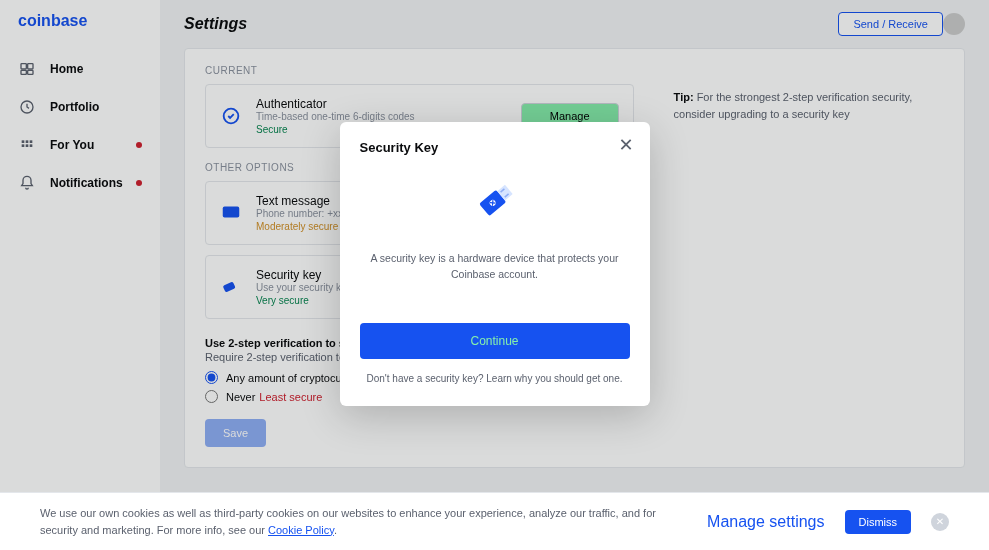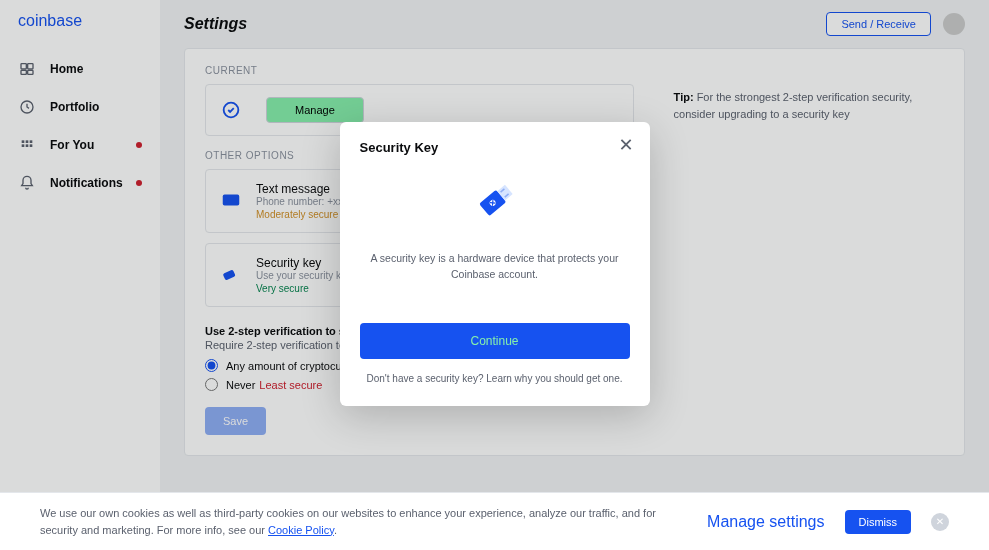--- a/index.html
+++ b/index.html
@@ -1,27 +1,27 @@
 <!DOCTYPE html>
 <html><head>
 <meta charset="utf-8">
 <style>
 * { box-sizing: border-box; margin: 0; padding: 0; }
 body { font-family: -apple-system, BlinkMacSystemFont, "Segoe UI", Helvetica, Arial, sans-serif; background: #fff; color: #0a0b0d; width: 989px; height: 550px; overflow: hidden; position: relative; }
 .app { display: flex; height: 100%; }
 .sidebar { width: 160px; background: #fff; padding: 12px 0; flex-shrink: 0; }
-.logo { padding: 0 18px 20px; font-size: 16px; font-weight: 400; color: #1652f0; }
+.logo { padding: 0 18px 20px; font-size: 16px; font-weight: 700; color: #1652f0; }
 .nav-item { display: flex; align-items: center; padding: 10px 18px; font-size: 12px; font-weight: 600; cursor: pointer; position: relative; }
 .nav-icon { width: 18px; height: 18px; margin-right: 14px; display: flex; align-items: center; justify-content: center; }
 .nav-dot { width: 6px; height: 6px; background: #cf202f; border-radius: 50%; position: absolute; right: 18px; }
 .nav-icon svg { width: 16px; height: 16px; }
 .main { flex: 1; background: #f1f3f5; display: flex; flex-direction: column; overflow: hidden; }
 .header { display: flex; align-items: center; justify-content: space-between; padding: 12px 24px; }
 .page-title { font-size: 16px; font-weight: 600; font-style: italic; }
-.header-right { display: flex; align-items: center; gap: 12px; }
+.header-right { display: flex; align-items: center; }
 .send-btn { border: 1px solid #1652f0; color: #1652f0; background: #fff; padding: 5px 14px; font-size: 11px; border-radius: 4px; cursor: pointer; font-weight: 500; }
 .avatar { width: 22px; height: 22px; background: #ccc; border-radius: 50%; }
 .content { flex: 1; padding: 0 24px 8px; overflow: auto; }
 .card { background: #fff; border: 1px solid #e4e7eb; border-radius: 4px; padding: 16px 20px 20px; }
 .section-label { font-size: 10px; letter-spacing: 0.5px; color: #8a919e; margin-bottom: 8px; font-weight: 500; }
 .method { border: 1px solid #e4e7eb; border-radius: 4px; padding: 12px 14px; display: flex; align-items: center; margin-bottom: 10px; }
 .method-icon { width: 22px; height: 22px; margin-right: 14px; display: flex; align-items: center; justify-content: center; flex-shrink: 0; }
 .method-body { flex: 1; }
 .method-title { font-size: 12px; font-weight: 500; }
 .method-sub { font-size: 10px; color: #8a919e; }
@@ -128,20 +128,25 @@
         <div class="top-row">
           <div class="left-col">
             <div class="section-label">CURRENT</div>
             <div class="method">
               <div class="method-icon">
                   <svg viewBox="0 0 24 24" fill="none" stroke="#1652f0" stroke-width="2">
                     <circle cx="12" cy="12" r="8"></circle>
                     <path d="M9 12l2 2 4-4"></path>
                   </svg>
                 </div>
+              <div class="method-body">
+                <div class="method-title">Authenticator</div>
+                <div class="method-sub">Time-based one-time 6-digits codes</div>
+                <div class="method-status status-green">Secure</div>
+              </div>
               <button class="manage-btn">Manage</button>
             </div>
             <div class="section-label" style="margin-top:14px">OTHER OPTIONS</div>
             <div class="method">
               <div class="method-icon">
                   <svg viewBox="0 0 24 24" fill="#1652f0">
                     <rect x="3" y="5" width="18" height="12" rx="2"></rect>
                   </svg>
                 </div>
               <div class="method-body">

